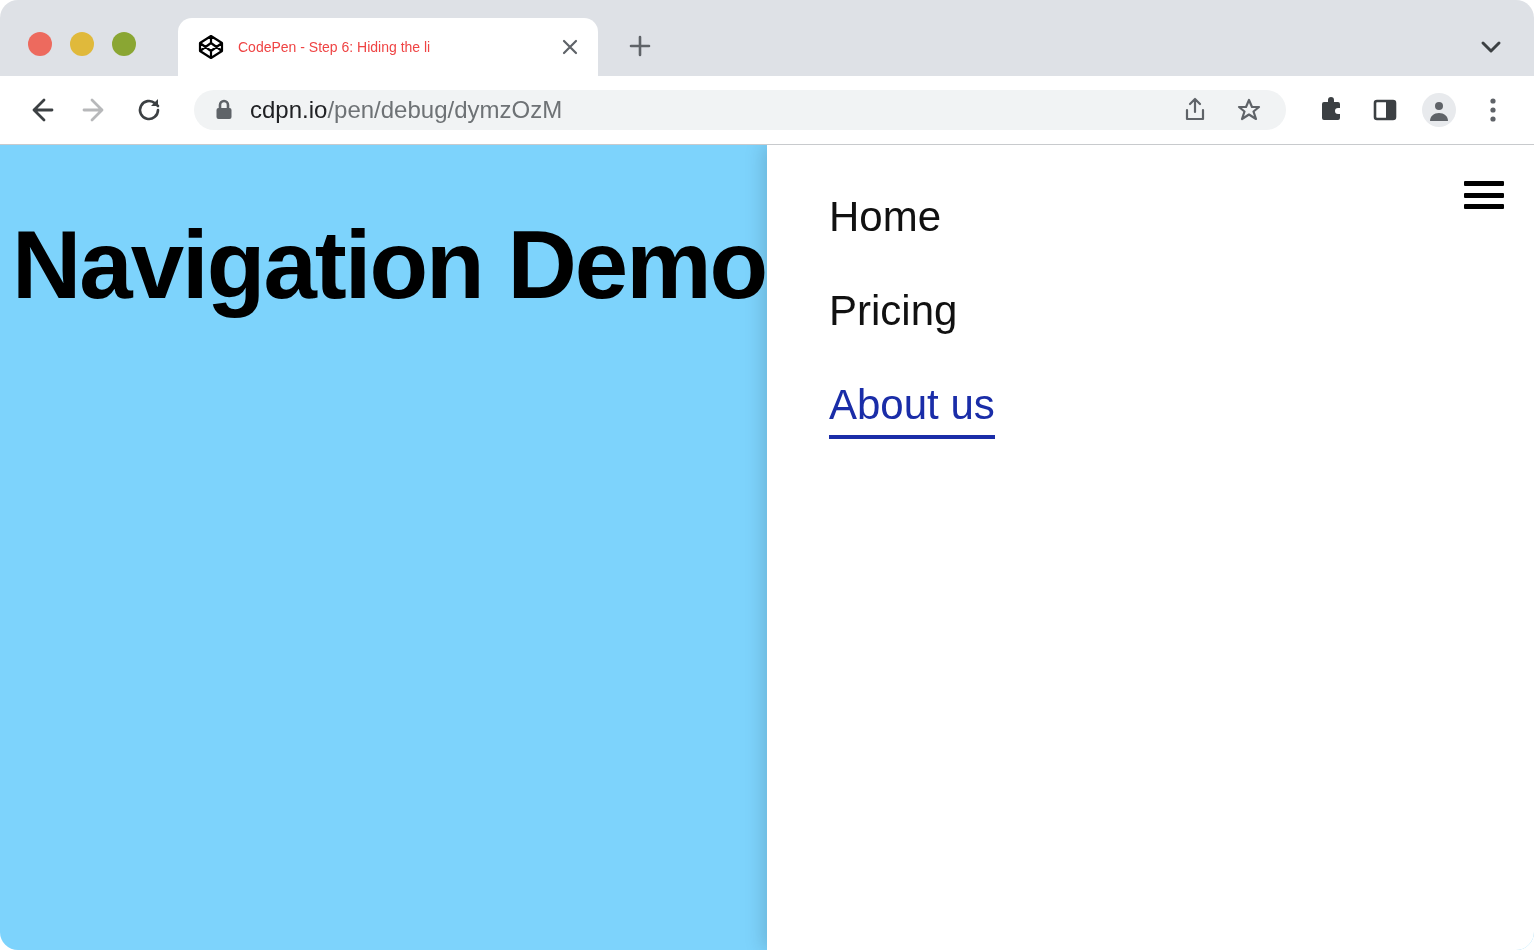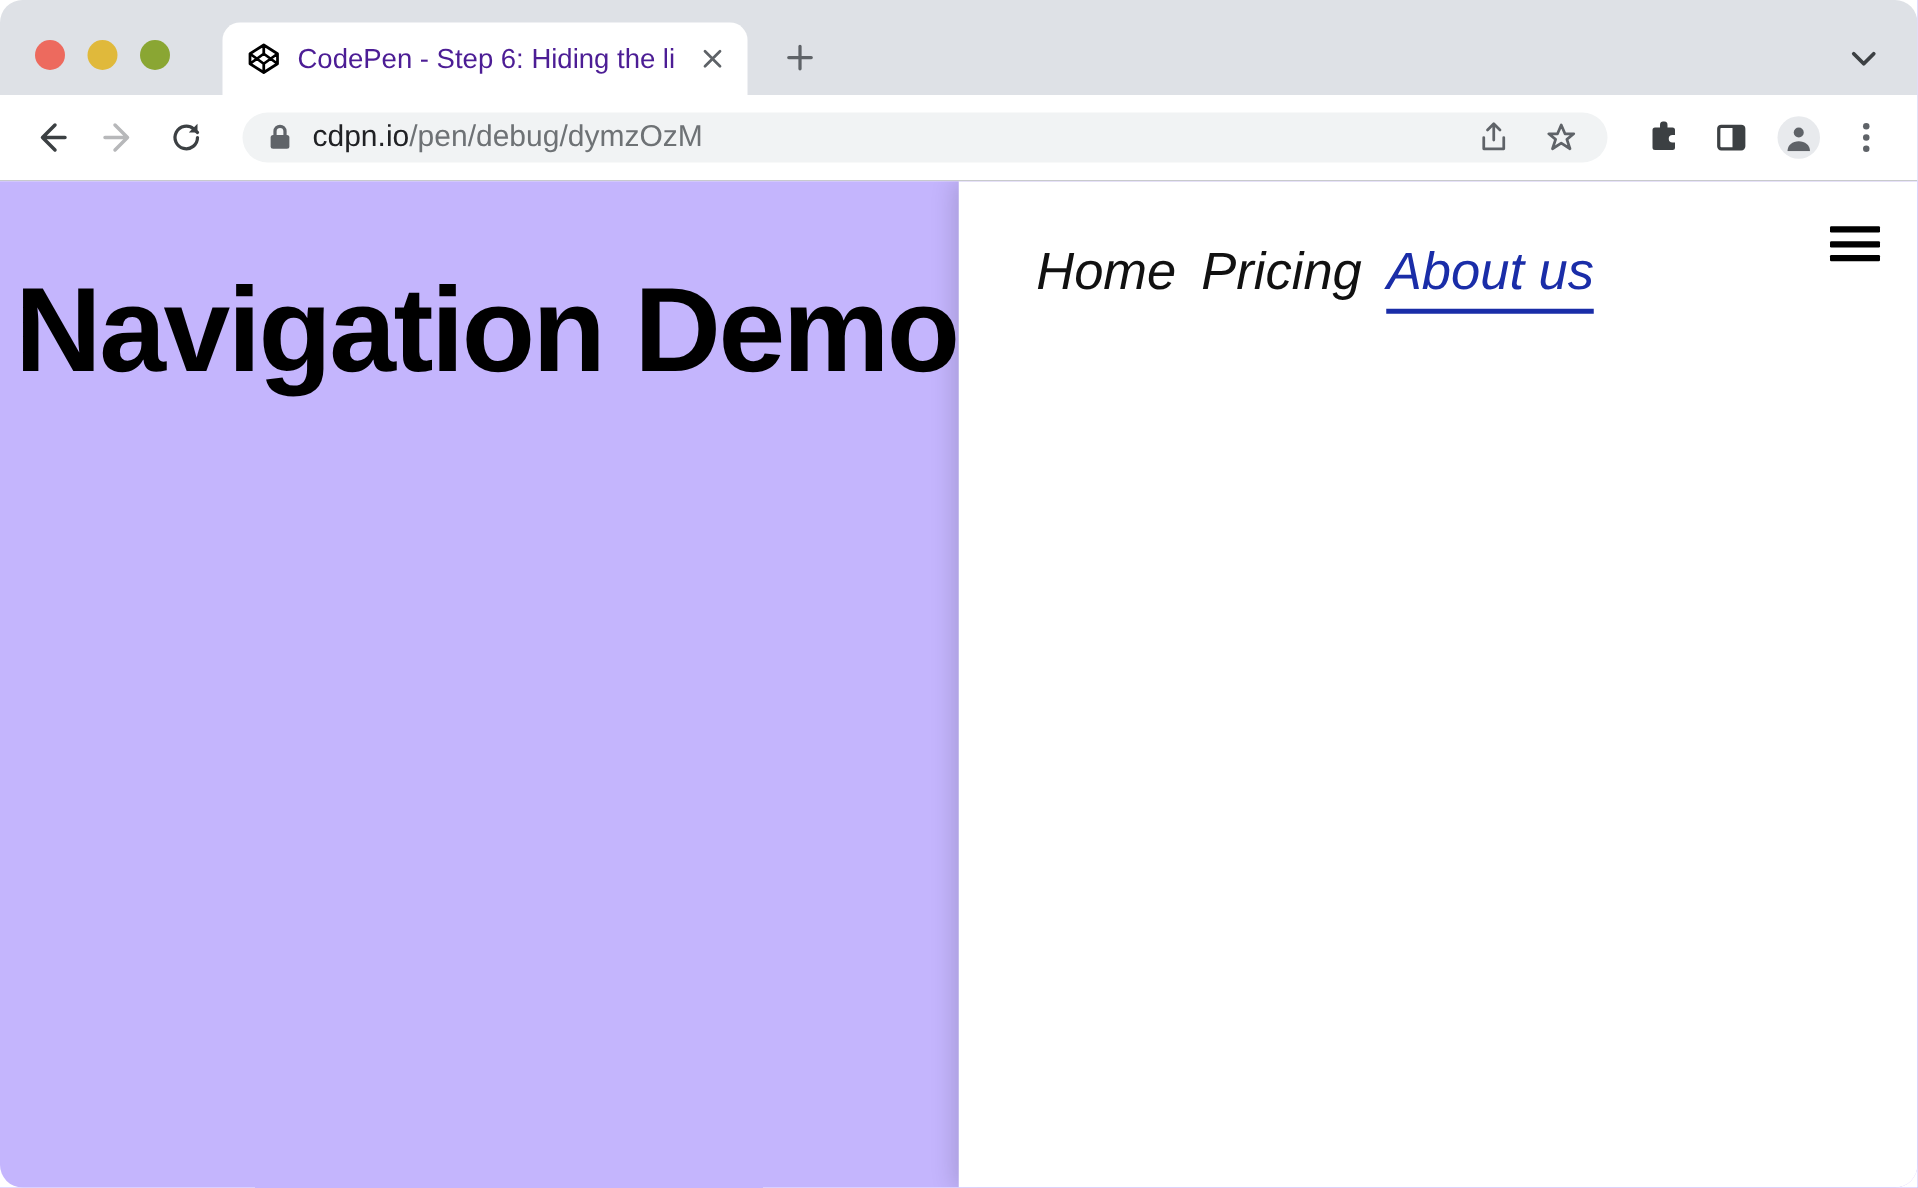--- a/index.html
+++ b/index.html
@@ -8,42 +8,42 @@
   
   .browser-chrome { background: #dee1e6; width: 100%; border-bottom: 1px solid #c8cacd; border-radius: 18px 18px 0 0; overflow: hidden; }
   .tab-strip { display: flex; align-items: flex-end; height: 76px; padding-left: 28px; position: relative; }
   .traffic-lights { display: flex; gap: 18px; align-items: center; position: absolute; left: 28px; top: 32px; }
   .tl { width: 24px; height: 24px; border-radius: 50%; }
   .tl-red { background: #ed6a5e; }
   .tl-yellow { background: #e0b93b; }
   .tl-green { background: #8aa633; }
   .tab { background: #fff; display: flex; align-items: center; height: 58px; padding: 0 18px 0 20px; margin-left: 150px; border-radius: 14px 14px 0 0; min-width: 420px; gap: 14px; position: relative; }
   .tab-favicon { width: 26px; height: 26px; display:flex; align-items:center; justify-content:center; }
-  .tab-title { font-size: 22px; color: #4c1d95; white-space: nowrap; overflow: hidden; text-overflow: clip; flex: 1; }
+  .tab-title { font-size: 14px; color: #ef4444; white-space: nowrap; overflow: hidden; text-overflow: clip; flex: 1; }
   .tab-close { width: 20px; height: 20px; display:flex; align-items:center; justify-content:center; cursor:pointer; }
   .new-tab { margin-left: 28px; margin-bottom: 16px; width: 28px; height: 28px; display:flex; align-items:center; justify-content:center; cursor:pointer; color:#5f6368; }
   .tabs-dropdown { position:absolute; right: 30px; top: 34px; cursor:pointer; color:#3c4043; }
   
   .toolbar { background: #fff; display:flex; align-items:center; height: 68px; padding: 0 24px; gap: 20px; }
   .tb-btn { width: 34px; height: 34px; display:flex; align-items:center; justify-content:center; cursor:pointer; color:#3c4043; }
   .tb-btn.disabled { color:#b7b8ba; cursor:default; }
   .omnibox { flex:1; background:#f1f3f4; border-radius: 34px; height: 40px; display:flex; align-items:center; padding: 0 20px; gap: 16px; margin: 0 8px; }
   .lock { color:#5f6368; }
   .url { font-size: 24px; color:#202124; flex:1; white-space:nowrap; overflow:hidden; }
   .url .muted { color:#6e7275; }
   .omni-right { display:flex; align-items:center; gap:20px; }
   .avatar { width: 34px; height:34px; border-radius:50%; background:#e8eaed; display:flex; align-items:center; justify-content:center; }
   
   
-  .viewport { position: relative; background:#c4b5fd; height: calc(950px - 76px - 68px - 1px); overflow:hidden; border-radius: 0 0 18px 18px; }
+  .viewport { position: relative; background:#7dd3fc; height: calc(950px - 76px - 68px - 1px); overflow:hidden; border-radius: 0 0 18px 18px; }
   .page-heading { font-size: 96px; font-weight: 800; letter-spacing: -2px; line-height: 1.05; color:#000; padding: 70px 0 0 12px; }
   .nav-panel { position:absolute; top:0; right:0; width: 50%; height:100%; background:#fff; box-shadow: -4px 0 18px rgba(0,0,0,0.15); padding: 48px 0 0 62px; }
   .hamburger { position:absolute; top: 36px; right: 30px; width: 40px; height: 28px; display:flex; flex-direction:column; justify-content:space-between; cursor:pointer; }
   .hamburger span { display:block; height:5px; background:#000; border-radius:1px; }
-  .nav-list { list-style:none; display:flex; gap: 20px; font-style: italic; }
+  .nav-list { list-style:none; display:flex; flex-direction:column; gap: 40px; }
   .nav-link { font-size: 42px; color:#111; text-decoration:none; display:inline-block; padding-bottom:6px; cursor:pointer; }
   .nav-link.active { color:#1a2da8; border-bottom: 4px solid #1a2da8; }
   
   svg { display:block; }
 </style>
 </head>
 <body>
 
 <div class="browser-chrome">
   <div class="tab-strip">

